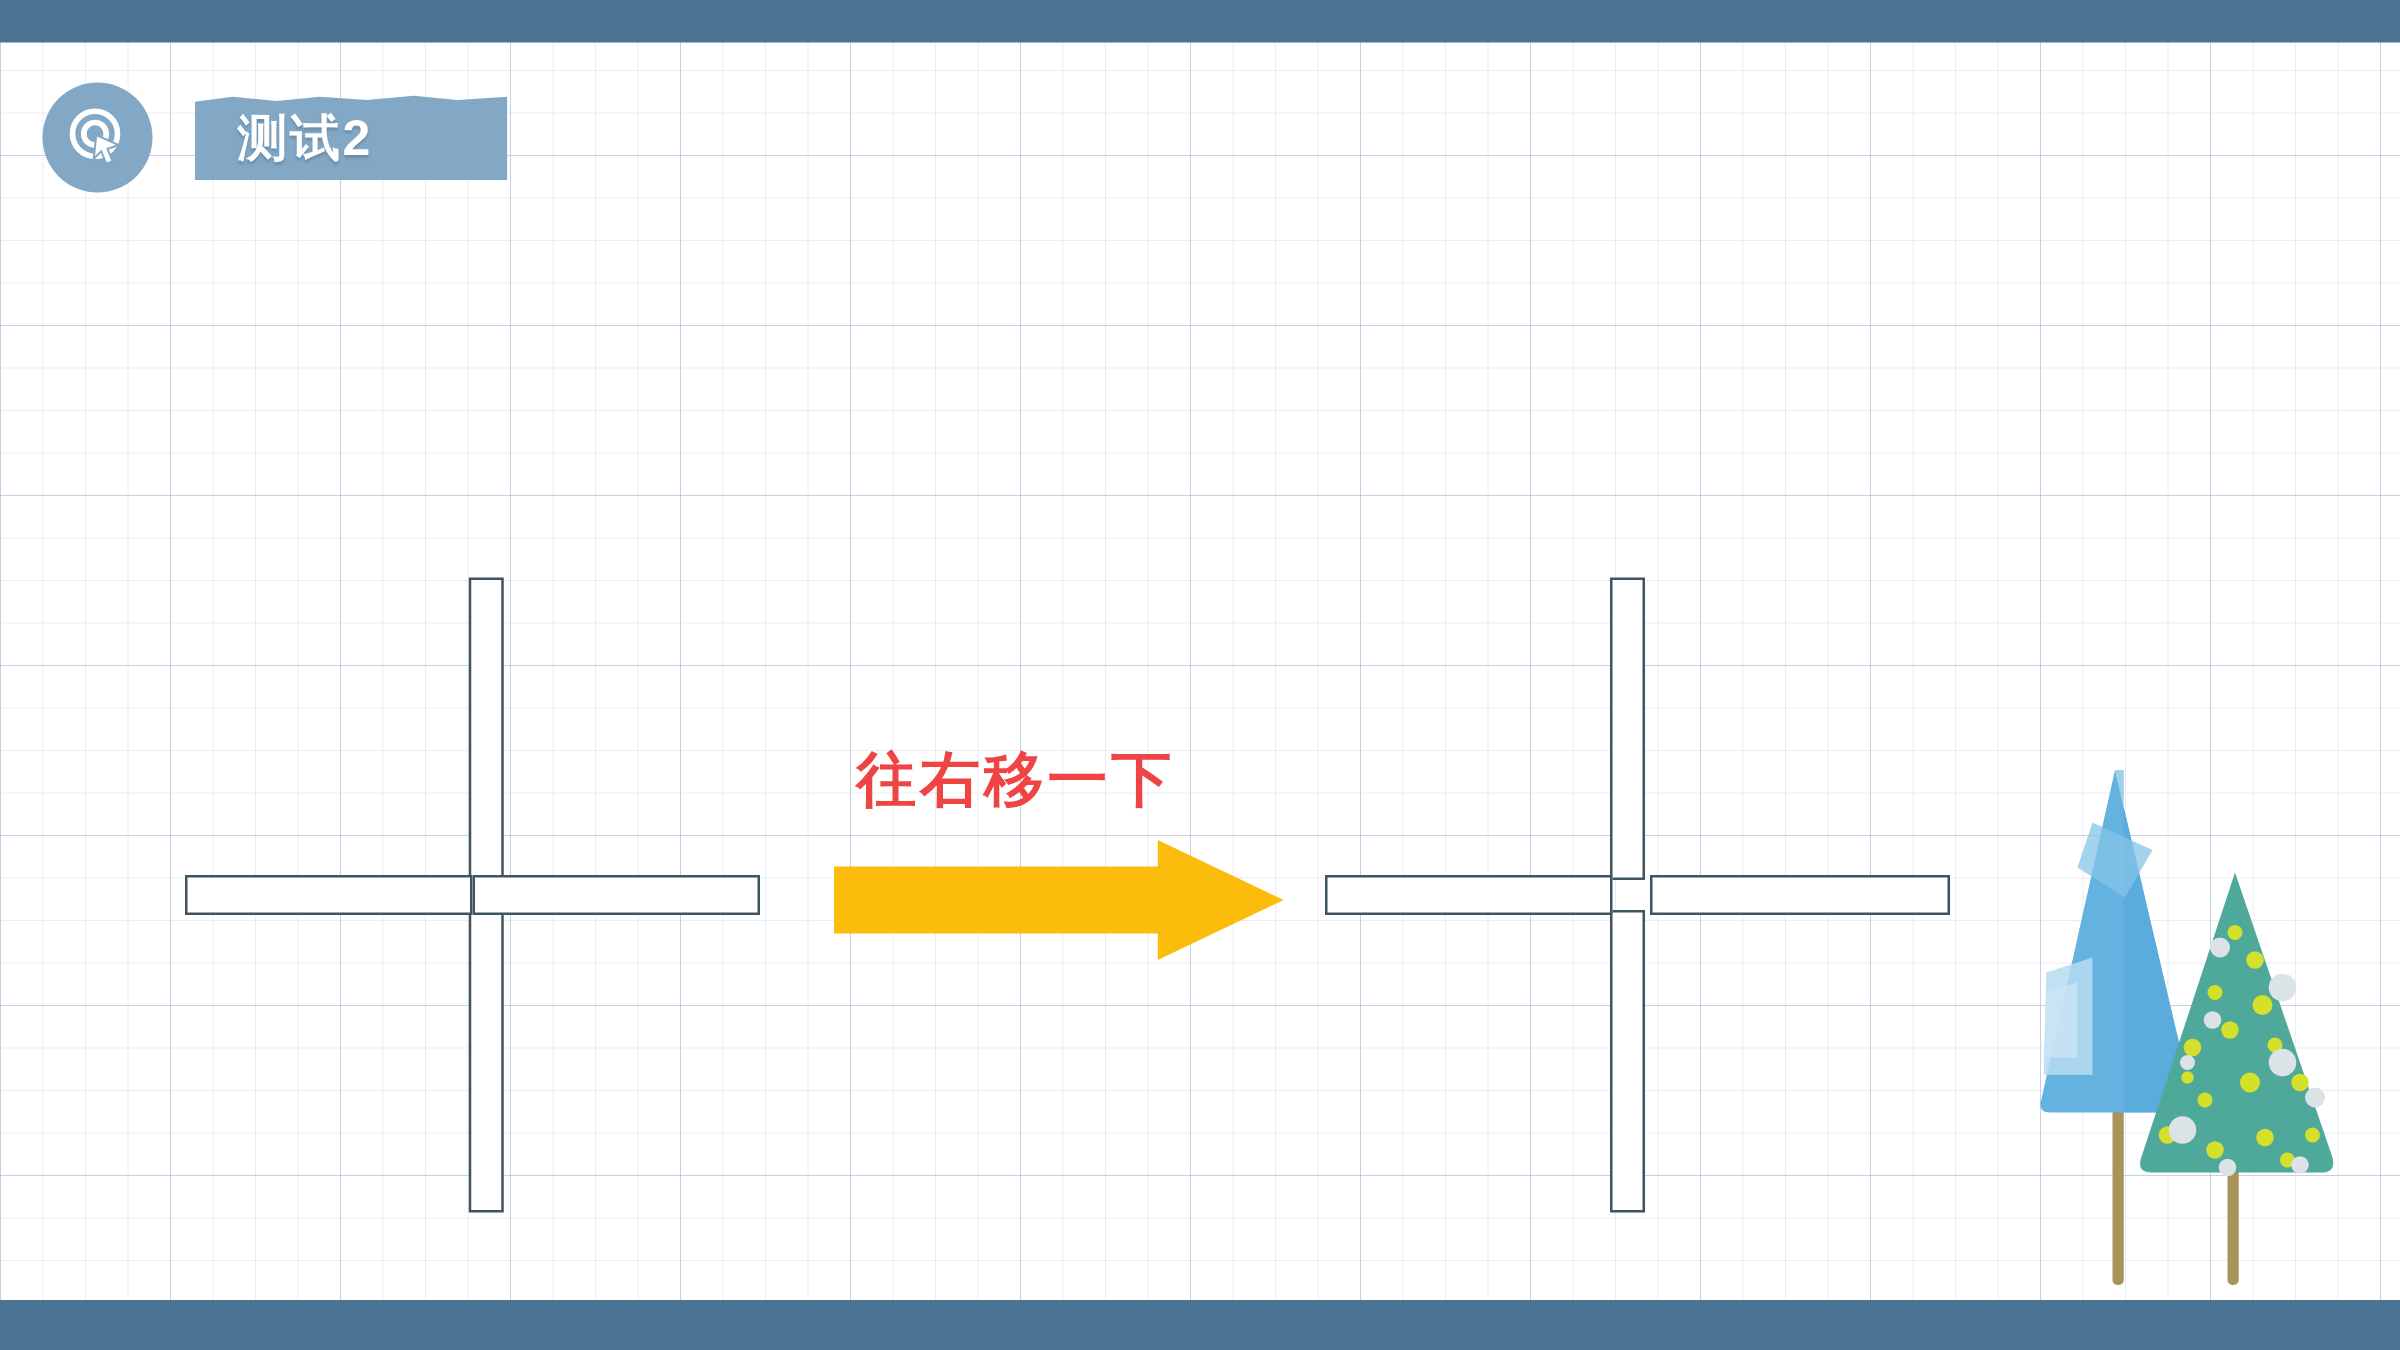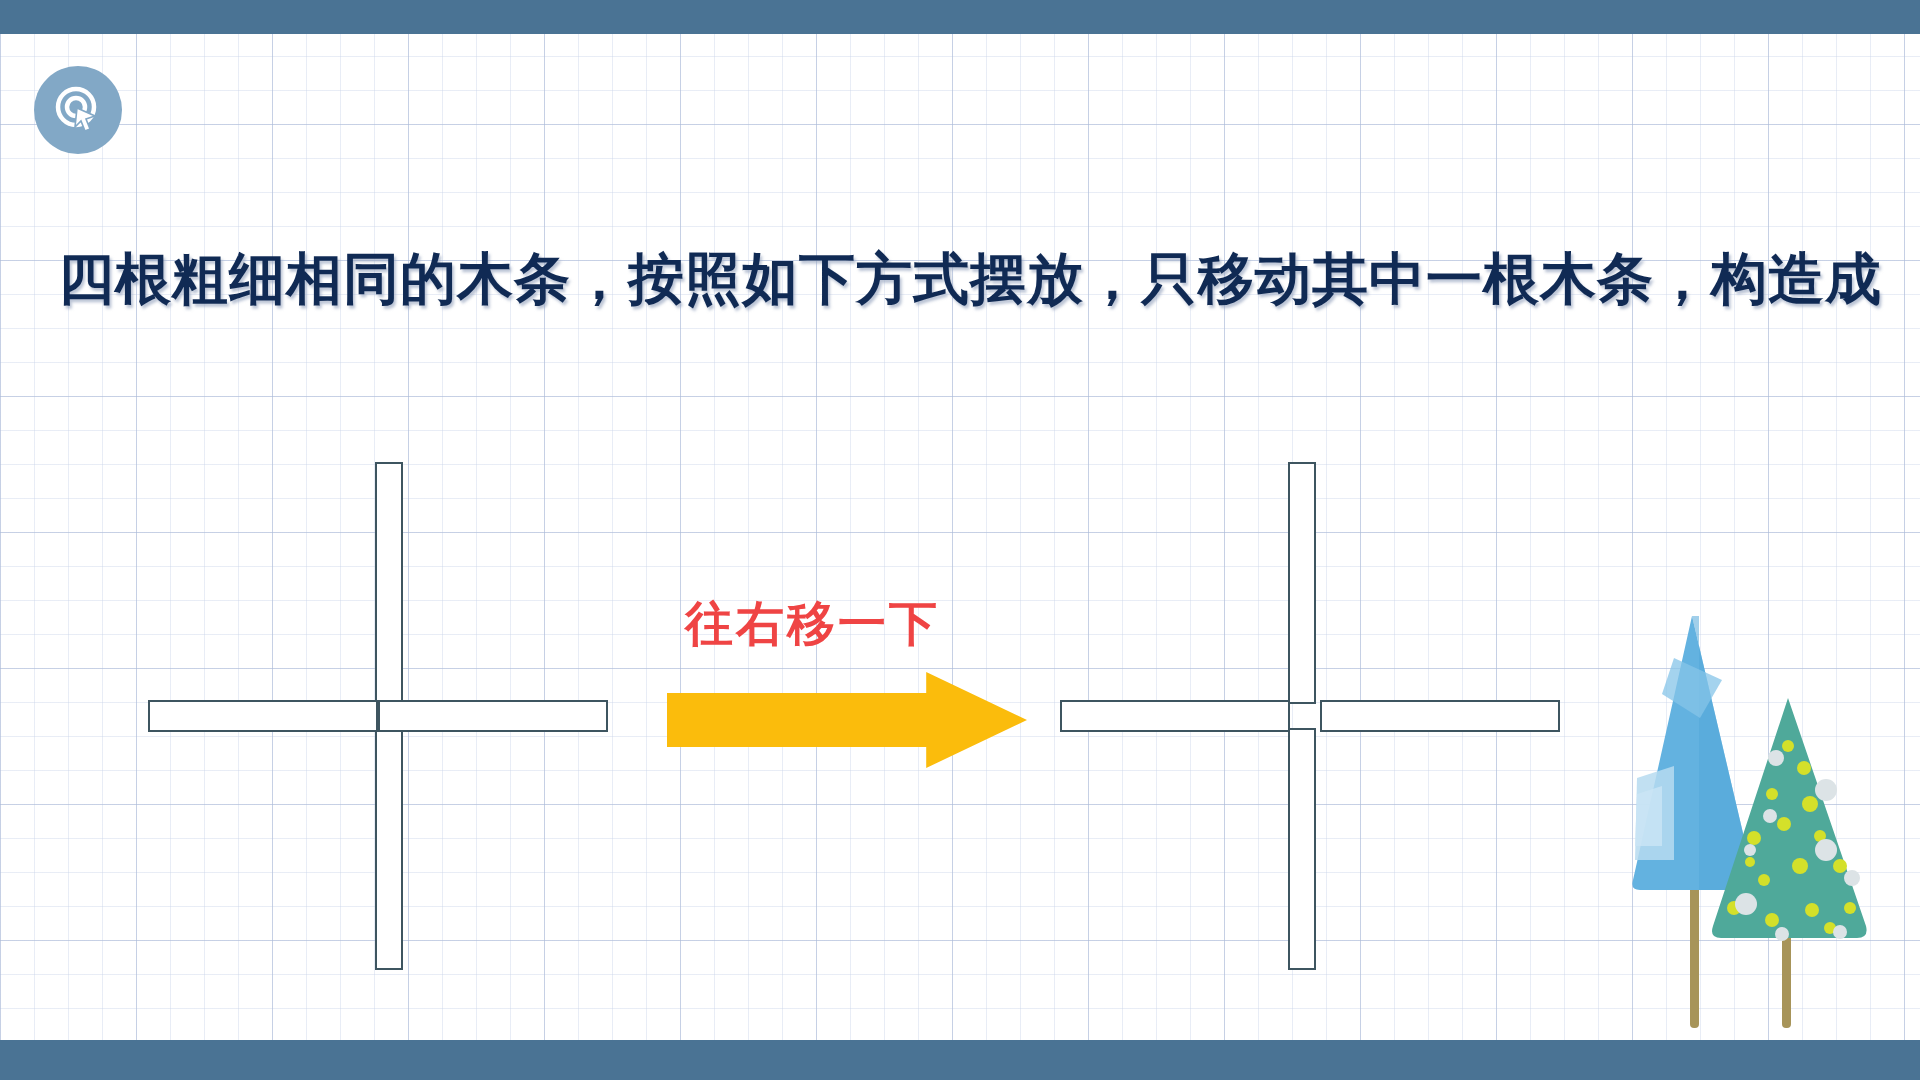--- a/index.html
+++ b/index.html
@@ -151,24 +151,26 @@
 <div class="bar" id="bottom-bar"></div>
 
 <div id="header-badge">
   <div id="badge-circle">
     <svg width="52" height="52" viewBox="0 0 52 52" aria-hidden="true">
       <circle cx="24" cy="23" r="18" fill="none" stroke="#ffffff" stroke-width="4.5"></circle>
       <circle cx="24" cy="23" r="9" fill="none" stroke="#ffffff" stroke-width="4.5"></circle>
       <path d="M25 24 L43 32 L34 35 L38 45 L33 47 L29 37 L23 43 Z" fill="#ffffff" stroke="#82A8C6" stroke-width="1.6"></path>
     </svg>
   </div>
+  <div id="badge-ribbon">
+    <span id="badge-text">测试2</span>
+  </div>
 </div>
 
 <div id="problem-title">
-  <span class="ln">四根粗细相同的木条，按照如下方式摆放，只移动其中一根木条，构造成</span>
 </div>
 
 <div id="cross-left">
   <div class="stick" id="left-v-top"></div>
   <div class="stick" id="left-v-bottom"></div>
   <div class="stick" id="left-h-left"></div>
   <div class="stick" id="left-h-right"></div>
 </div>
 
 <div id="move-caption">往右移一下</div>

